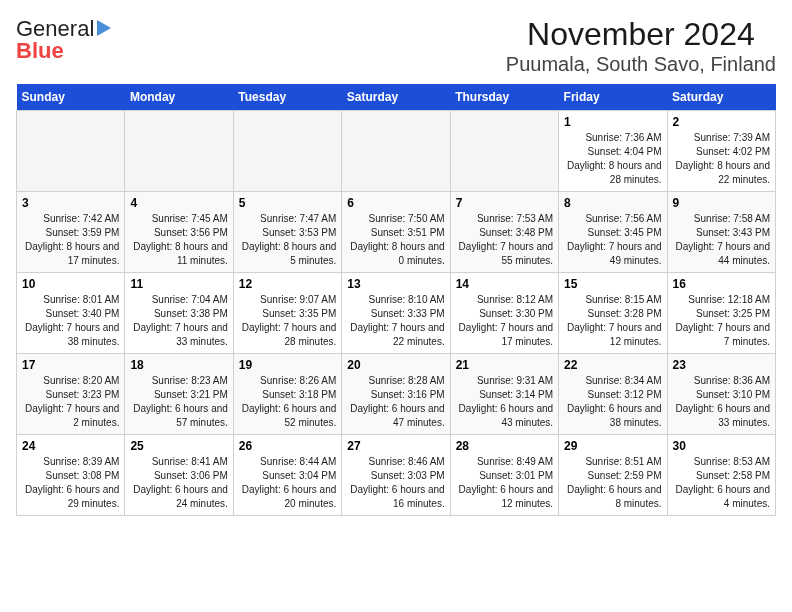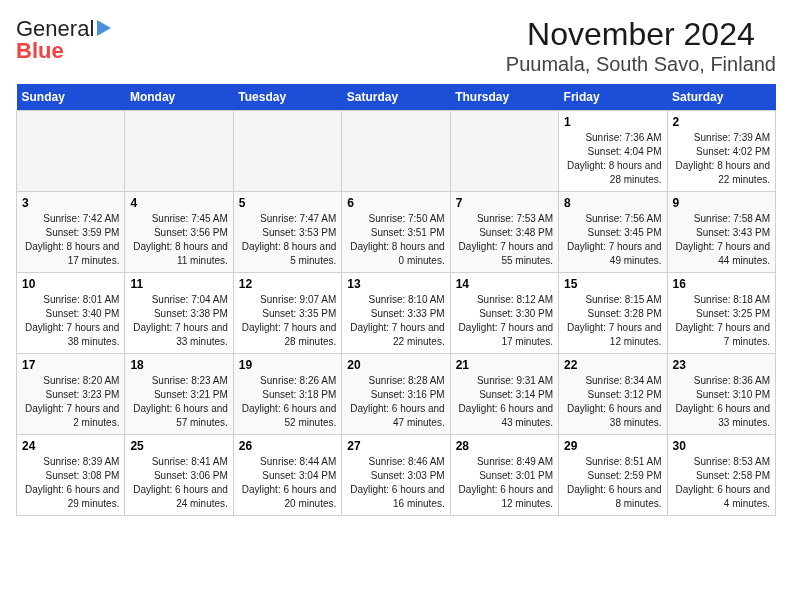--- a/index.html
+++ b/index.html
@@ -216,21 +216,21 @@
         </td>
         <td>
           <div class="day-num">15</div>
           <div class="day-info">Sunrise: 8:15 AM
 Sunset: 3:28 PM
 Daylight: 7 hours
 and 12 minutes.</div>
         </td>
         <td>
           <div class="day-num">16</div>
-          <div class="day-info">Sunrise: 8:18 AM
+          <div class="day-info">Sunrise: 12:18 AM
 Sunset: 3:25 PM
 Daylight: 7 hours
 and 7 minutes.</div>
         </td>
       </tr>
       <tr>
         <td class="shaded">
           <div class="day-num">17</div>
           <div class="day-info">Sunrise: 8:20 AM
 Sunset: 3:23 PM

